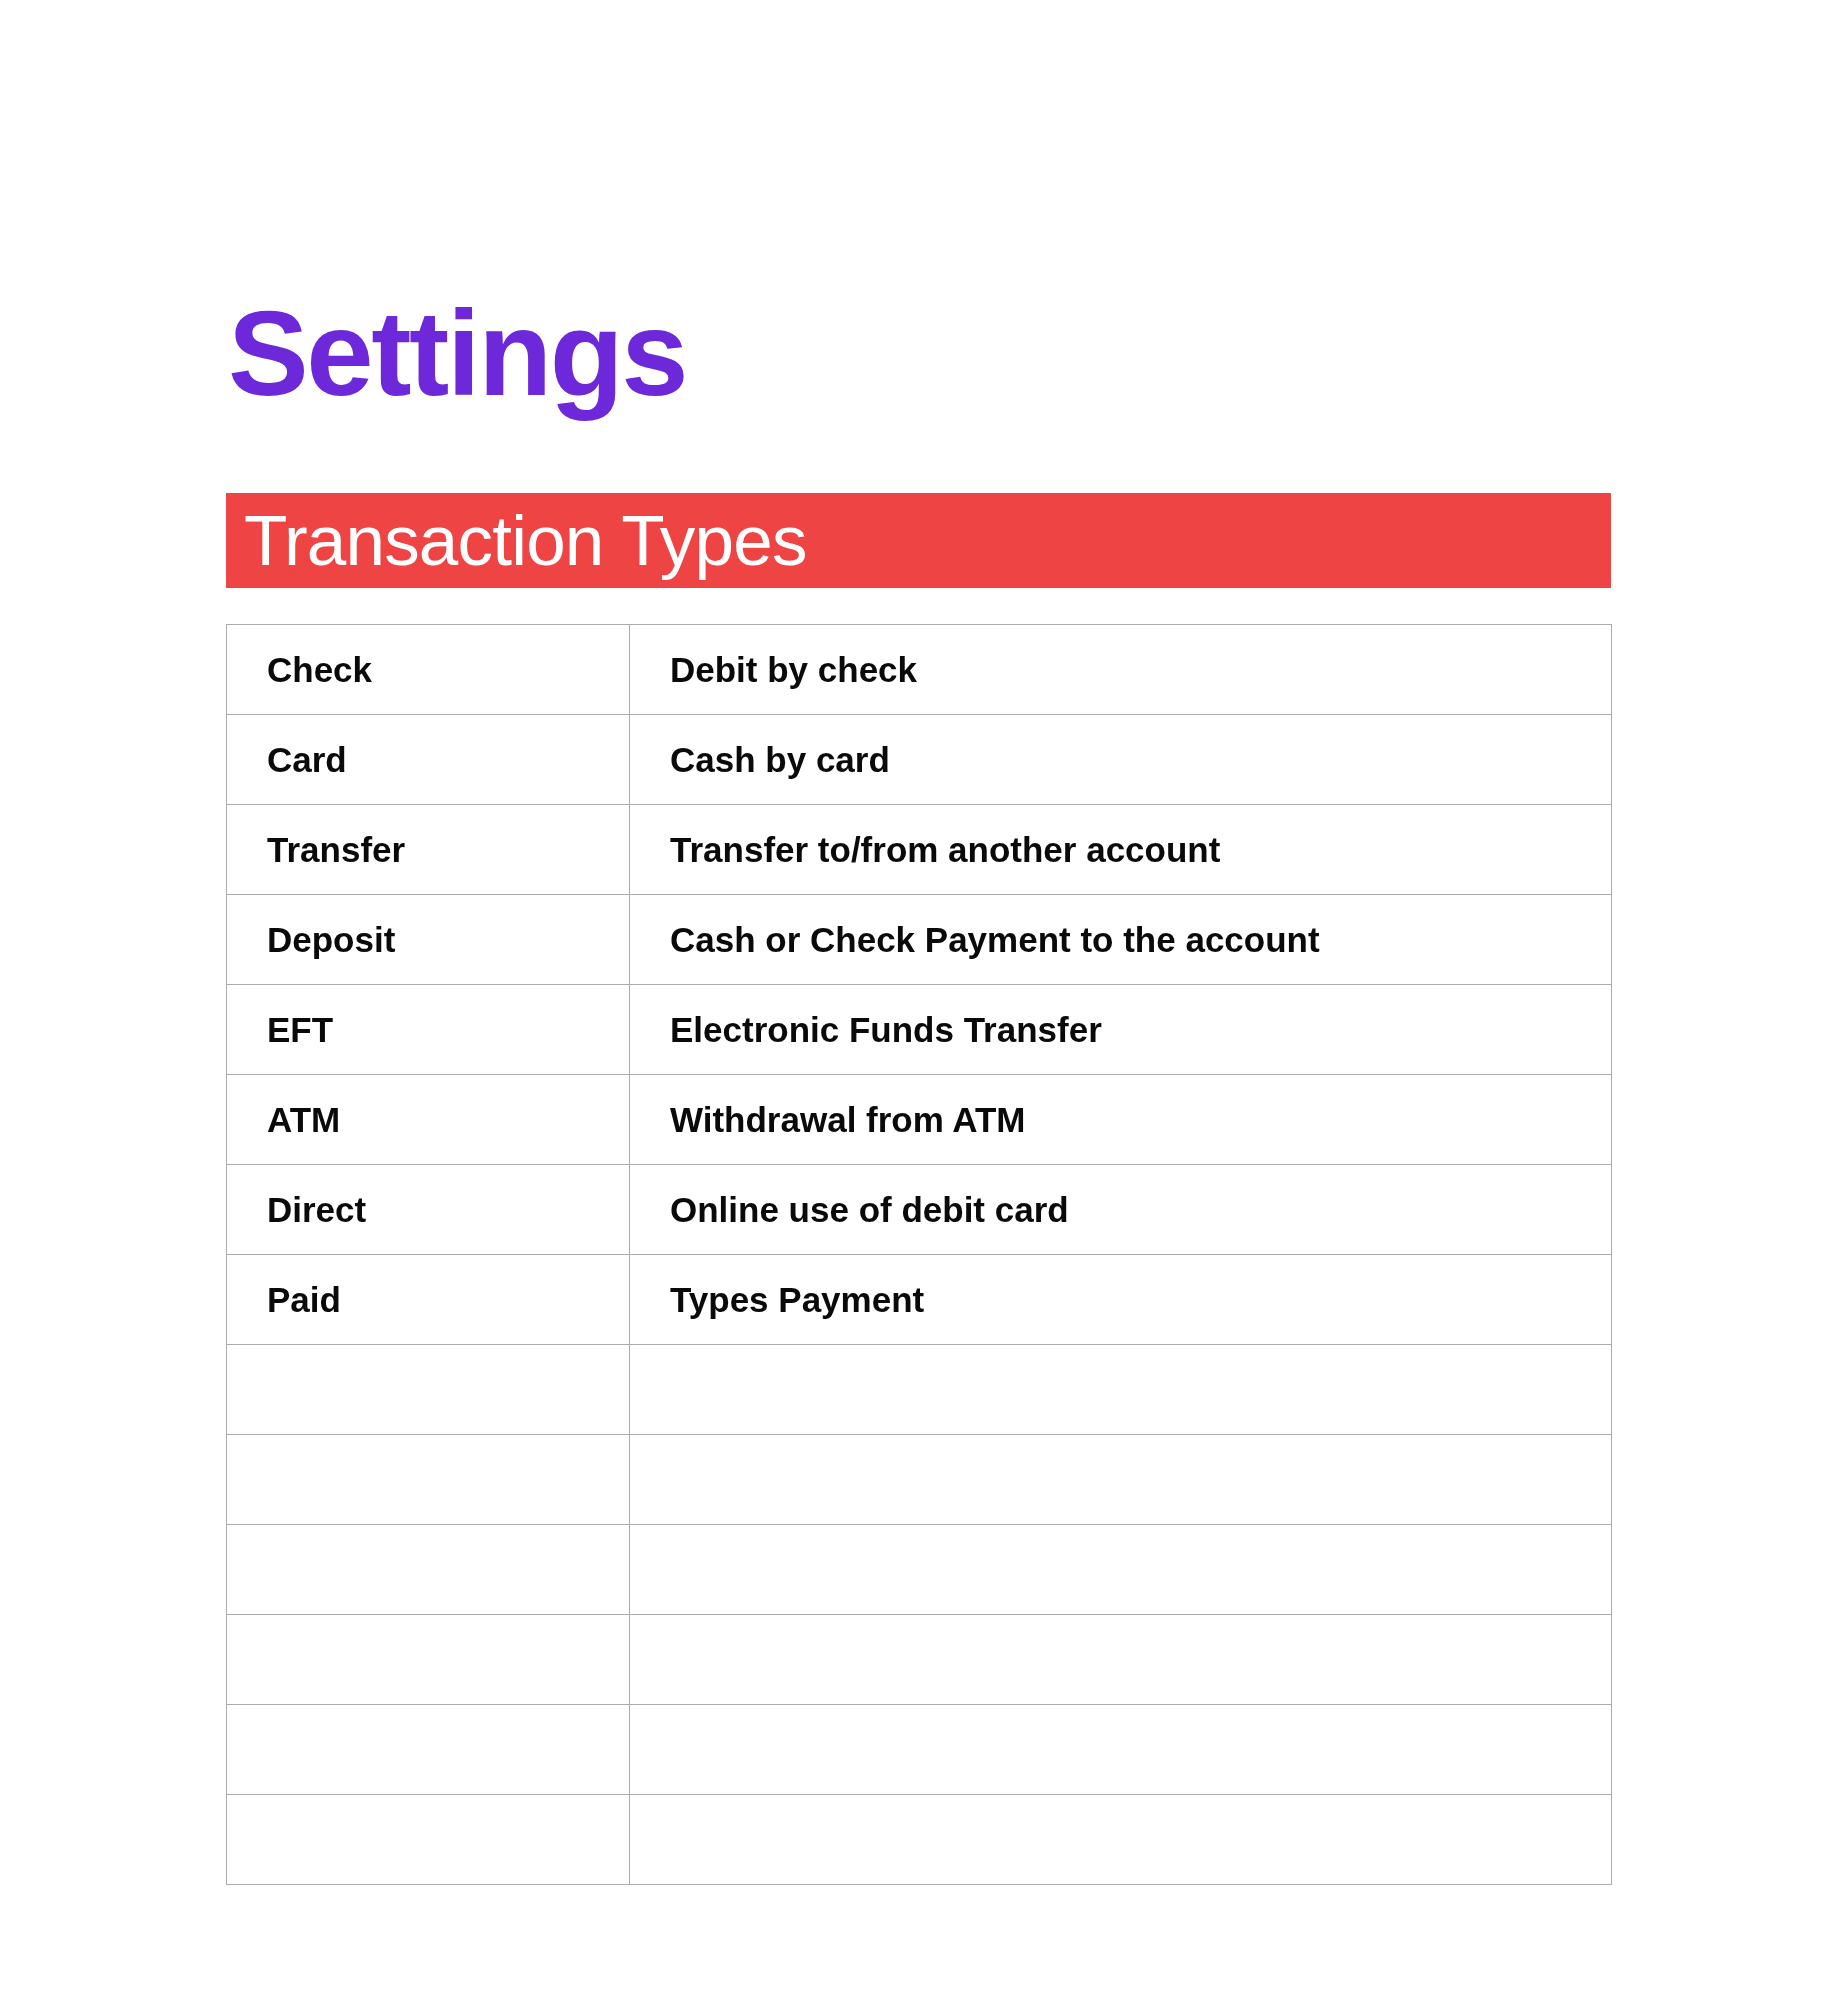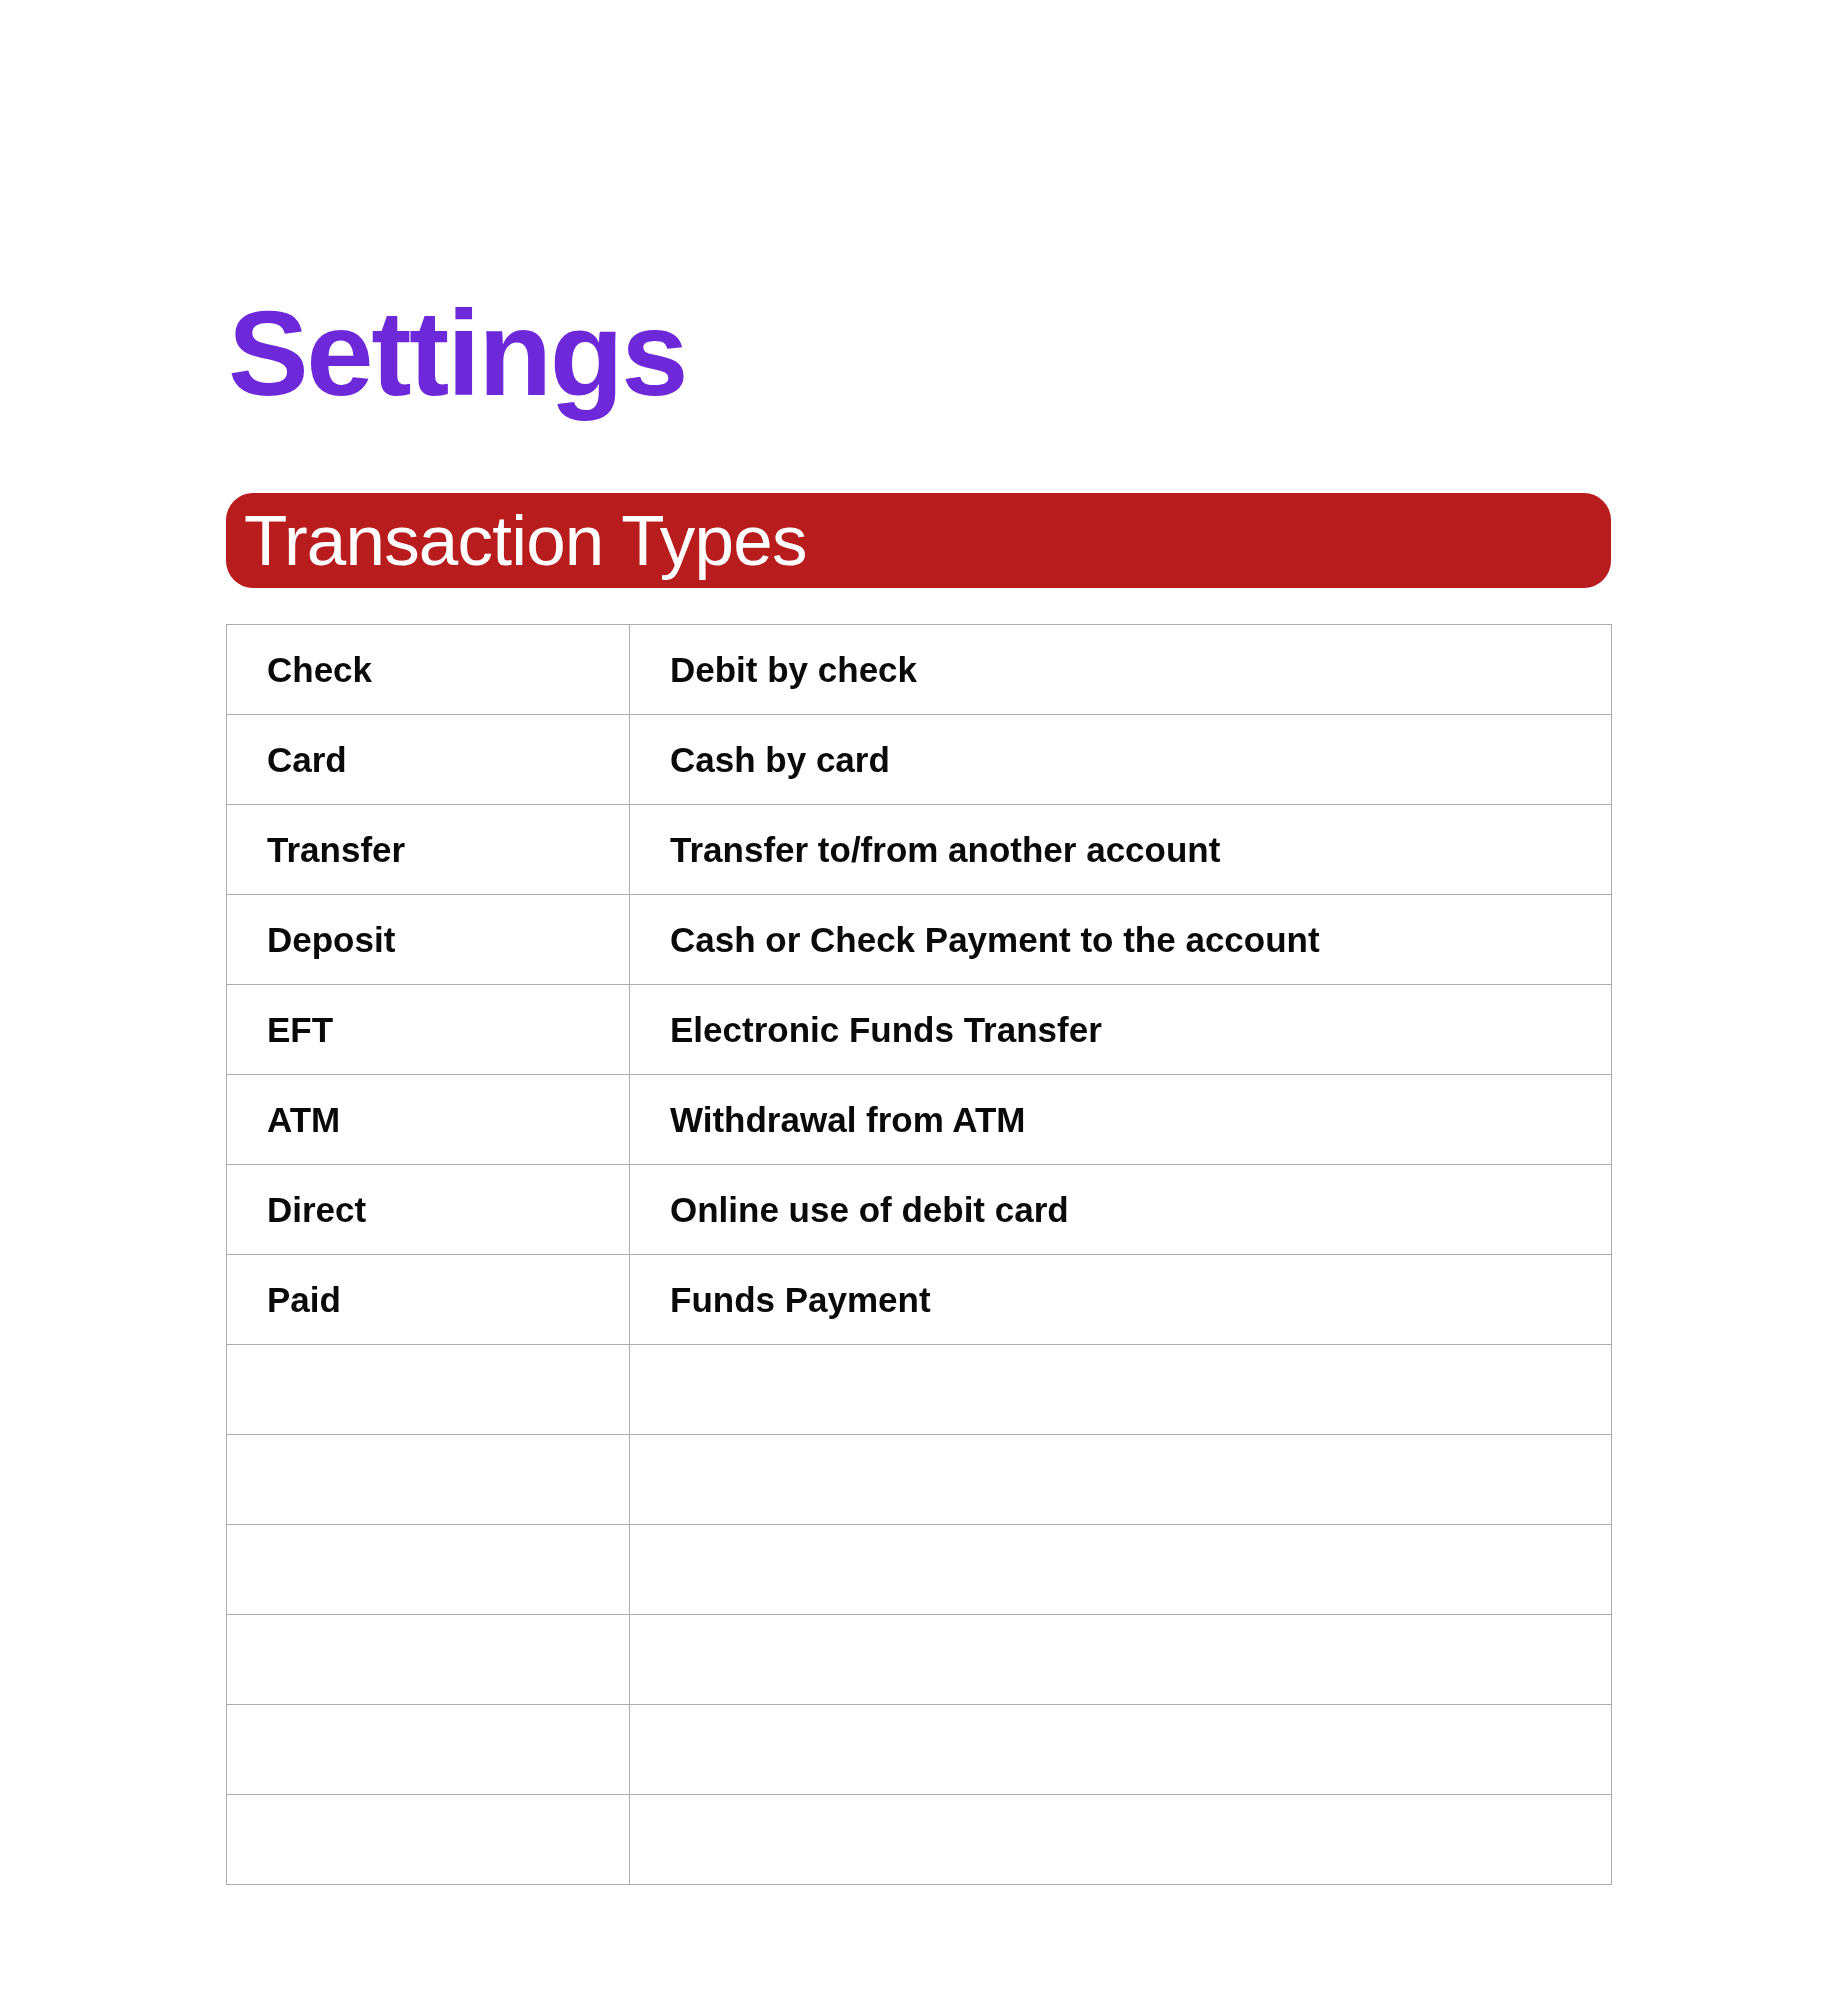--- a/index.html
+++ b/index.html
@@ -73,21 +73,21 @@
   .txn-table col.c-type { width: 403px; }
   .txn-table col.c-desc { width: 982px; }
 </style>
 </head>
 <body>
 
 <div class="page">
 
   <div class="doc-title">Settings</div>
 
-  <div class="section-header" style="background: #b91c1c; border-radius: 27px;">
+  <div class="section-header" style="background: #ef4444;">
     <span class="section-title">Transaction Types</span>
   </div>
 
   <table class="txn-table">
     <colgroup>
       <col class="c-type">
       <col class="c-desc">
     </colgroup>
     <tbody>
     <tr>
@@ -121,21 +121,21 @@
     </tr>
 
 
     <tr>
       <td>Direct</td>
       <td>Online use of debit card</td>
     </tr>
 
     <tr>
       <td>Paid</td>
-      <td>Funds Payment</td>
+      <td>Types Payment</td>
     </tr>
 
     <tr>
       <td></td>
       <td></td>
     </tr>
 
     <tr>
       <td></td>
       <td></td>

